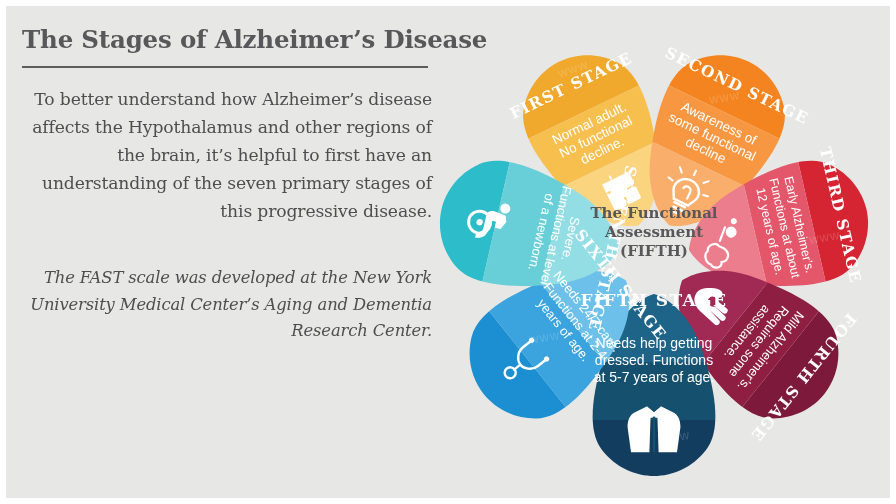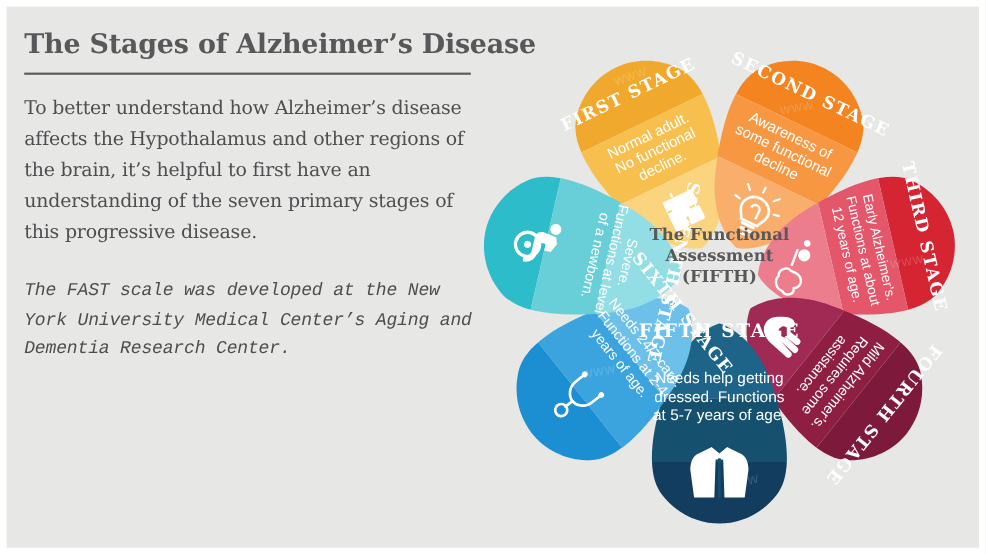--- a/index.html
+++ b/index.html
@@ -38,27 +38,27 @@
     height: 2px;
     background: #5c5c5e;
   }
   .body-para {
     margin-top: 18px;
     font-family: "DejaVu Serif", serif;
     font-size: 17.2px;
     line-height: 1.62;
     color: #4e4e50;
     letter-spacing: -0.15px;
+    text-align: right;
   }
   .body-para.italic {
-    margin-top: 26px;
+    margin-top: 40px;
     font-style: italic;
     font-size: 16.4px;
     line-height: 1.6;
-    font-family: Liberation Mono, monospace;
   }
 
   
   .wheel {
     position: absolute;
     left: 404px; top: 8px;
     width: 488px; height: 488px;
   }
   .wheel svg { display: block; width: 488px; height: 488px; }
 

